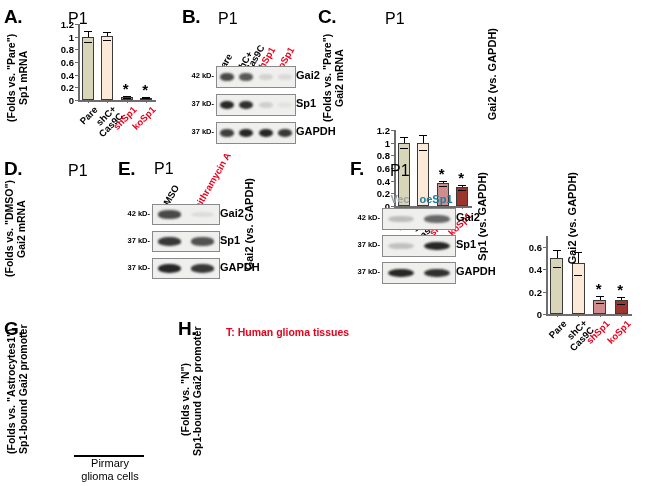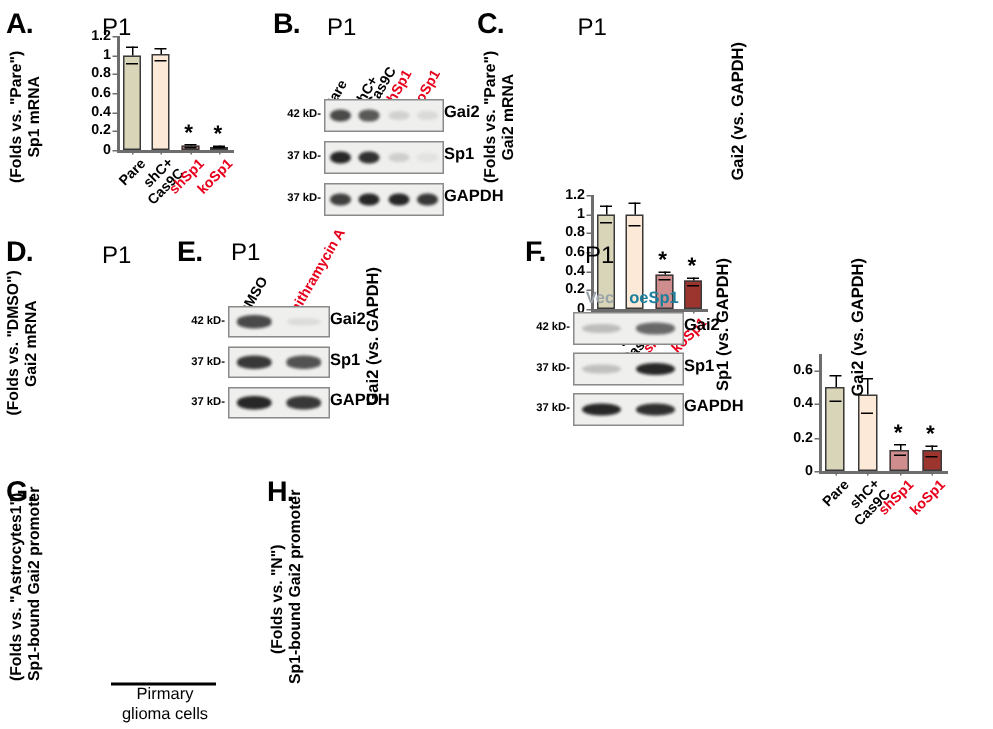--- a/index.html
+++ b/index.html
@@ -316,19 +316,20 @@
 <div class="grp-bar" style="left:74px;top:455px;width:70px;"></div>
 <div class="grp-txt" style="left:62px;top:457px;width:96px;">
   <div>Pirmary</div>
   <div>glioma cells</div>
 </div>
 
 <div class="panel" style="left:178px;top:318px;">
   <div class="plabel">H.</div>
 </div>
 <div class="panel" style="left:226px;top:326px;">
+  <div class="legline red">T: Human glioma tissues</div>
 </div>
 <div class="panel" style="left:180px;top:344px;height:112px;">
   <div style="display:flex;flex-direction:row-reverse;height:112px;">
     <div class="vaxis-title">Sp1-bound Gai2 promoter</div>
     <div class="vaxis-title">(Folds vs. "N")</div>
   </div>
 </div>
 
 </body></html>

